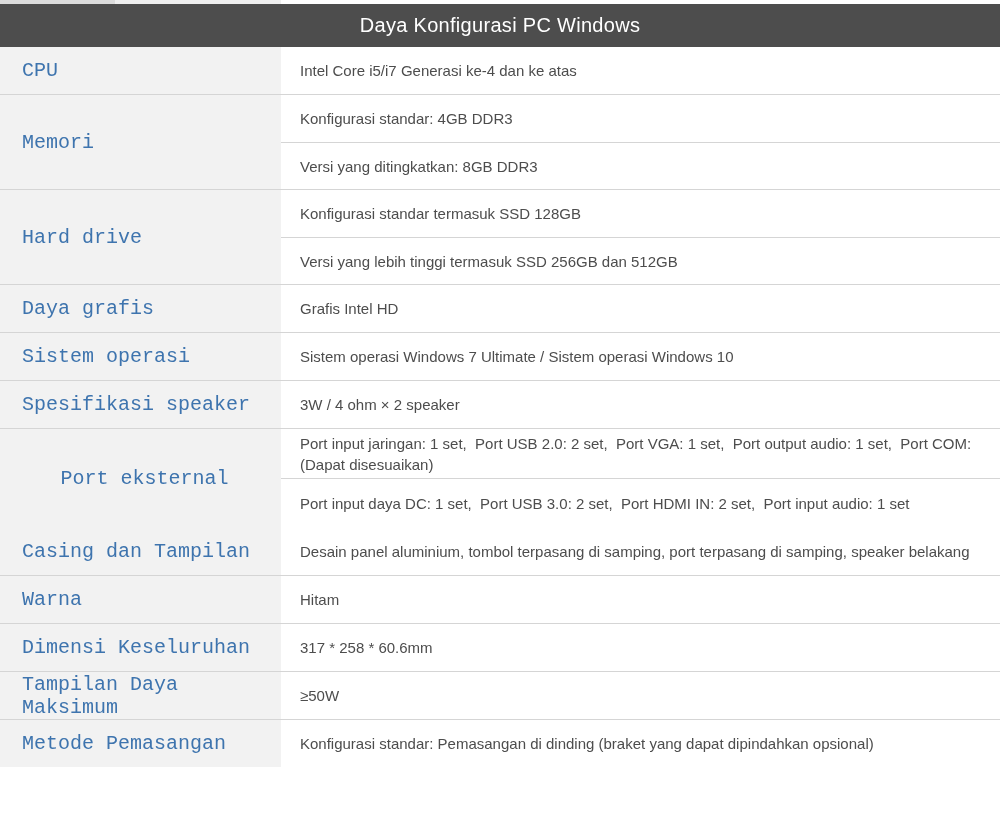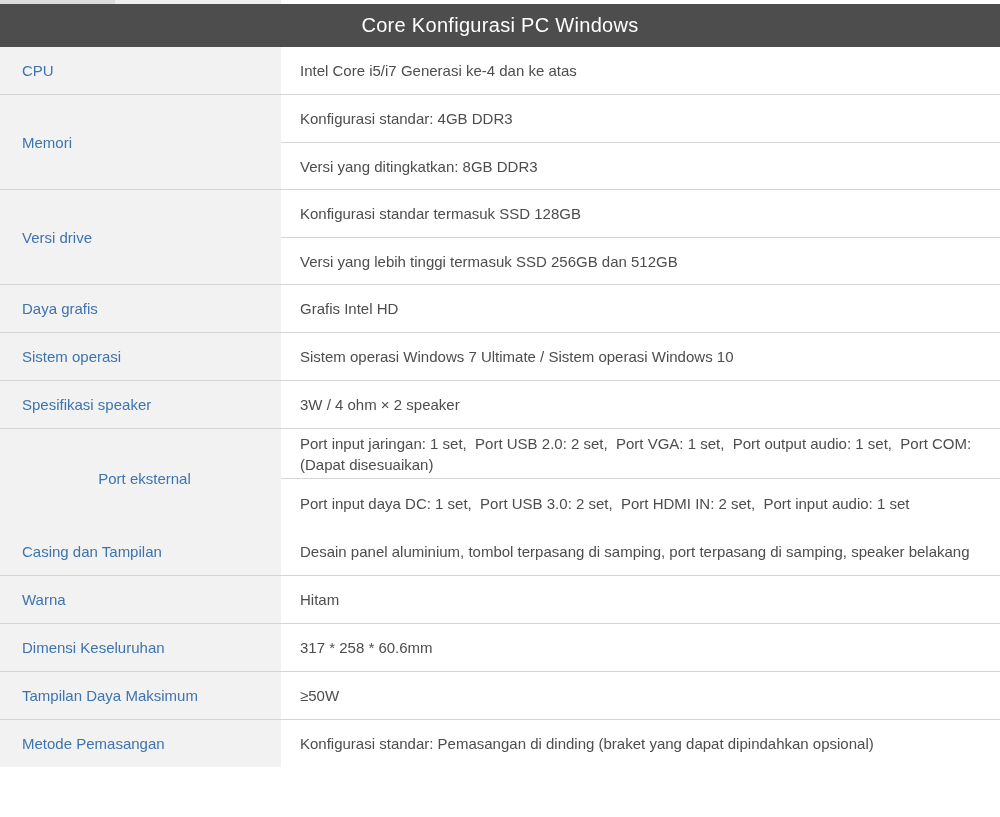--- a/index.html
+++ b/index.html
@@ -38,25 +38,26 @@
     border-top: 1px solid #d5d5d5;
   }
   .spec-row.first {
     border-top: none;
   }
   .label-cell {
     width: 281px;
     box-sizing: border-box;
     background: #f2f2f2;
     color: #3e74ae;
-    font-size: 15px;
+    font-size: 20px;
     display: flex;
     align-items: center;
     padding-left: 22px;
     flex-shrink: 0;
+    font-family: Liberation Mono, monospace;
   }
   .label-cell.centered {
     justify-content: center;
     padding-left: 8px;
   }
   .values {
     flex: 1;
     display: flex;
     flex-direction: column;
     min-width: 0;
@@ -82,40 +83,40 @@
 
 <div class="page">
 
   <div class="top-strip">
     <div class="seg-a"></div>
     <div class="seg-b"></div>
     <div class="seg-c"></div>
   </div>
 
   <div class="section-header">
-    <span>Core Konfigurasi PC Windows</span>
+    <span>Daya Konfigurasi PC Windows</span>
   </div>
 
   <div class="spec-row first">
     <div class="label-cell">CPU</div>
     <div class="values">
       <div class="value-cell">Intel Core i5/i7 Generasi ke-4 dan ke atas</div>
     </div>
   </div>
 
   <div class="spec-row">
     <div class="label-cell">Memori</div>
     <div class="values">
       <div class="value-cell">Konfigurasi standar: 4GB DDR3</div>
       <div class="value-cell">Versi yang ditingkatkan: 8GB DDR3</div>
     </div>
   </div>
 
   <div class="spec-row">
-    <div class="label-cell">Versi drive</div>
+    <div class="label-cell">Hard drive</div>
     <div class="values">
       <div class="value-cell">Konfigurasi standar termasuk SSD 128GB</div>
       <div class="value-cell">Versi yang lebih tinggi termasuk SSD 256GB dan 512GB</div>
     </div>
   </div>
 
   <div class="spec-row">
     <div class="label-cell">Daya grafis</div>
     <div class="values">
       <div class="value-cell">Grafis Intel HD</div>

